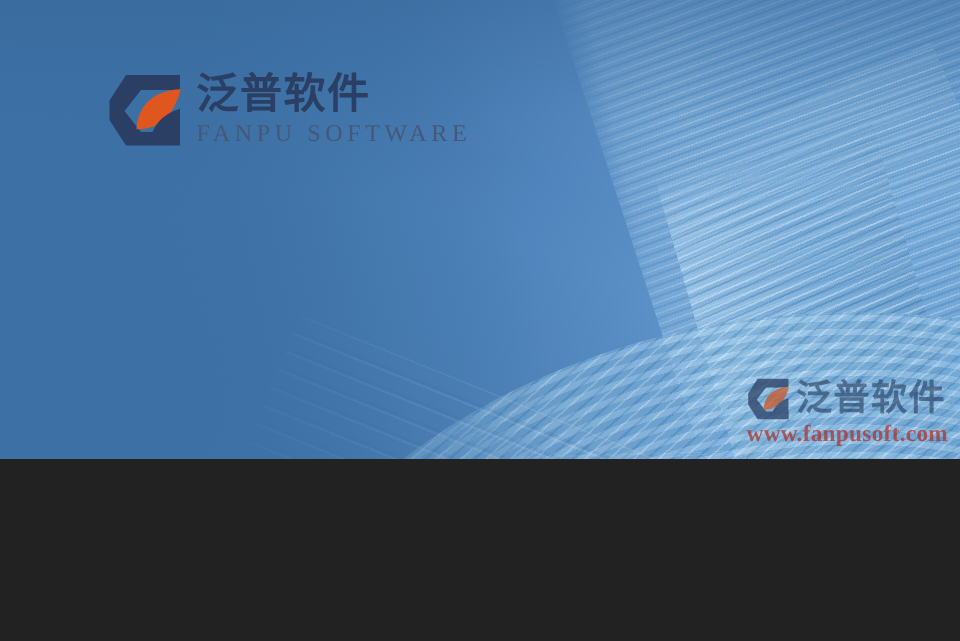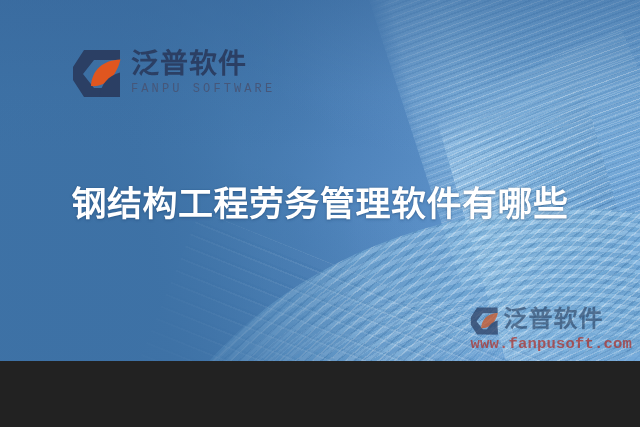--- a/index.html
+++ b/index.html
@@ -4,23 +4,23 @@
 <title>Fanpu Software Banner</title>
 <style>
   html, body {
     margin: 0;
     padding: 0;
     background: #222;
   }
   #banner {
     position: relative;
     width: 640px;
-    height: 361px;
+    height: 306px;
     overflow: hidden;
-    font-family: Liberation Mono, monospace;
+    font-family: Liberation Serif, serif;
     -webkit-font-smoothing: antialiased;
   }
 
   
   .bg-base {
     position: absolute;
     inset: 0;
     background:
       linear-gradient(118deg,
         #2b5c90 0%,
@@ -230,21 +230,21 @@
   .brand-text { display: flex; flex-direction: column; justify-content: center; }
   .brand-cn {
     font-size: 28px;
     font-weight: 700;
     letter-spacing: 1px;
     color: #2b3f64;
     line-height: 1.08;
     white-space: nowrap;
   }
   .brand-en {
-    font-size: 12px;
+    font-size: 16px;
     font-weight: 400;
     letter-spacing: 3.1px;
     color: #46577a;
     line-height: 1.1;
     margin-top: 2px;
     white-space: nowrap;
   }
 
   
   .headline {
@@ -325,21 +325,20 @@
       <path d="M97 21 C62 22 40 42 38 74 C56 76 76 66 86 48 C92 38 95 29 97 21 Z" fill="#e0561f"></path>
       <path d="M55 95 C58 70 72 54 96 47 L96 95 Z" fill="#2b3f64"></path>
       <path d="M40 80 C44 52 62 32 96 22 L96 30 C68 40 52 58 48 82 Z" fill="#2b3f64" opacity="0"></path>
     </svg>
     <div class="brand-text">
       <div class="brand-cn">泛普软件</div>
       <div class="brand-en">FANPU SOFTWARE</div>
     </div>
   </div>
 
-  <div class="headline">钢结构工程劳务管理软件有哪些</div>
 
   <div class="watermark">
     <div class="wm-row">
       <svg class="wm-mark" viewBox="0 0 100 98" aria-hidden="true">
         <path d="M24 2 L96 2 L96 22 L44 22 L22 50 L44 78 L96 78 L96 96 L24 96 L2 62 L2 36 Z" fill="#2b3f64"></path>
         <path d="M97 21 C62 22 40 42 38 74 C56 76 76 66 86 48 C92 38 95 29 97 21 Z" fill="#c85424"></path>
         <path d="M55 95 C58 70 72 54 96 47 L96 95 Z" fill="#2b3f64"></path>
       </svg>
       <div class="wm-cn">泛普软件</div>
     </div>

